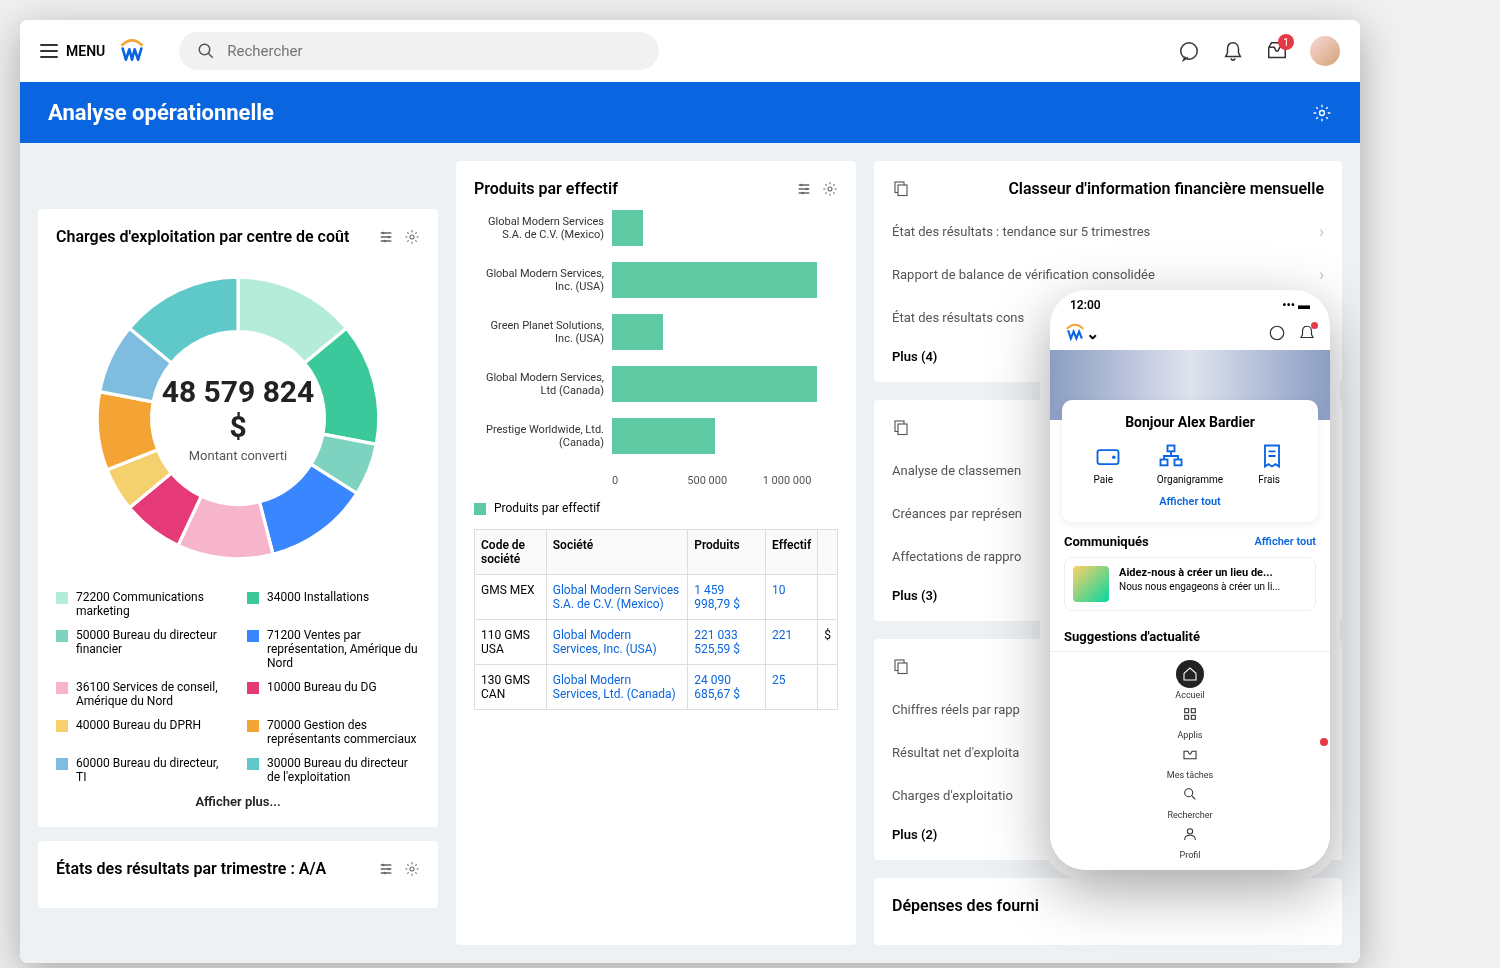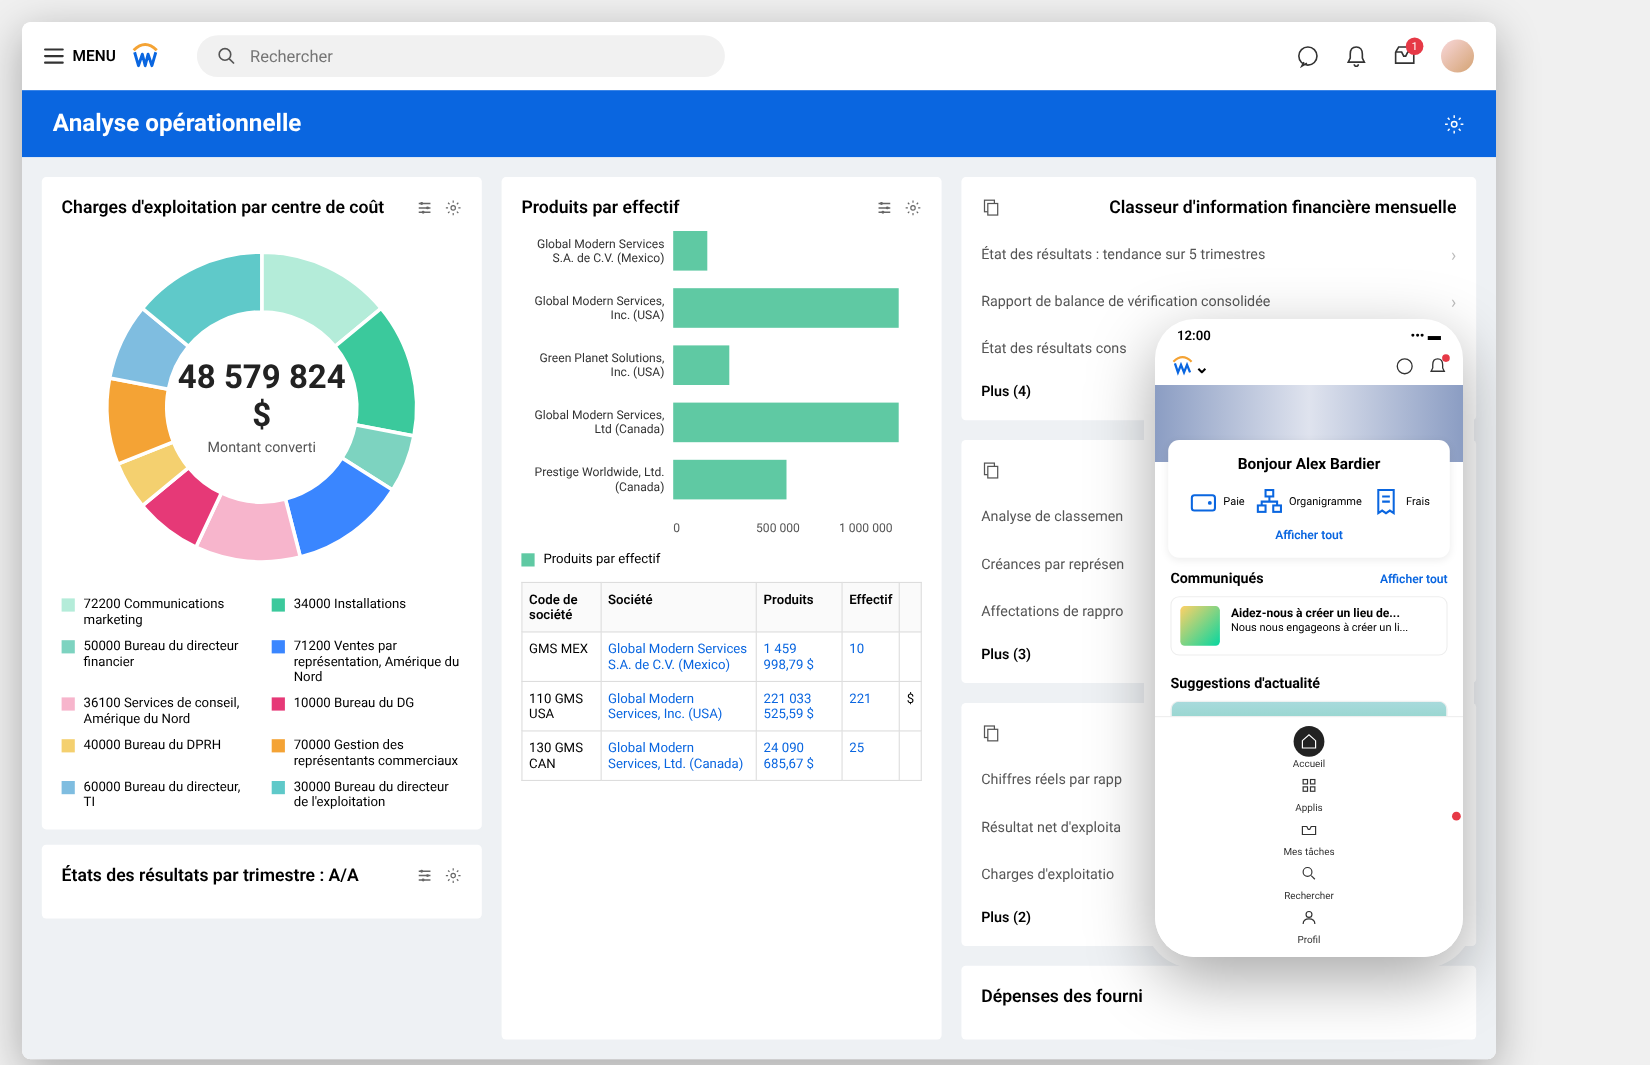--- a/index.html
+++ b/index.html
@@ -55,39 +55,39 @@
 .doc-icon { width:18px; height:18px; flex-shrink:0; }
 .states-card { background:#fff; border-radius:4px; padding:18px; margin-top:-4px; }
 
 .phone { position:absolute; right:30px; top:270px; width:280px; height:580px; background:#fff; border-radius:36px; box-shadow:0 20px 60px rgba(0,0,0,0.35), 0 0 0 10px #fff; overflow:hidden; z-index:10; }
 .phone-status { display:flex; justify-content:space-between; padding:8px 20px 4px; font-size:12px; font-weight:600; }
 .phone-nav { display:flex; align-items:center; justify-content:space-between; padding:6px 14px; }
 .phone-hero { height:70px; background:linear-gradient(90deg,#8b9dc3,#dfe3ee,#8b9dc3); position:relative; }
 .phone-welcome { background:#fff; margin:-20px 12px 0; border-radius:10px; padding:14px; box-shadow:0 2px 8px rgba(0,0,0,0.08); text-align:center; position:relative; }
 .phone-welcome h3 { font-size:14px; font-weight:700; margin-bottom:12px; }
 .phone-apps { display:flex; justify-content:space-around; margin-bottom:10px; }
-.phone-app { display:flex; flex-direction:row; align-items:center; gap:4px; font-size:10px; }
+.phone-app { display:flex; flex-direction:column; align-items:flex-start; gap:4px; font-size:10px; }
 .phone-app-icon { width:28px; height:28px; color:#0a66e0; }
 .show-all { color:#0a66e0; font-size:11px; font-weight:600; cursor:pointer; }
 .phone-section { padding:12px 14px 6px; }
 .phone-section-head { display:flex; justify-content:space-between; align-items:center; margin-bottom:8px; }
 .phone-section-title { font-size:13px; font-weight:700; }
 .comm-card { display:flex; gap:10px; background:#fff; border:1px solid #eee; border-radius:8px; padding:8px; font-size:10px; }
 .comm-thumb { width:36px; height:36px; background:linear-gradient(135deg,#ffd166,#06d6a0); border-radius:4px; flex-shrink:0; }
 .comm-text b { display:block; font-size:11px; margin-bottom:2px; }
 .sugg-card { background:#fff; border:1px solid #eee; border-radius:8px; overflow:hidden; }
 .sugg-chart { height:70px; background:linear-gradient(180deg,#a8dadc 0%,#5fc9a3 100%); }
 .sugg-body { padding:8px 10px; font-size:11px;text-align:center; }
 .sugg-tag { font-size:9px; color:#888; letter-spacing:0.5px; }
 .phone-tabbar { position:absolute; bottom:0; left:0; right:0; background:#fff; border-top:1px solid #eee; display:flex; justify-content:space-around; padding:8px 0 10px;flex-direction:column; }
 .tab-item { display:flex; flex-direction:column; align-items:center; gap:2px; font-size:9px; color:#333; position:relative; }
 .tab-item.active .tab-icon-wrap { background:#222; color:#fff; border-radius:50%; }
 .tab-icon-wrap { width:28px; height:28px; display:flex; align-items:center; justify-content:center; }
 .tab-badge { position:absolute; top:-2px; right:2px; width:8px; height:8px; background:#e63946; border-radius:50%; }
-.col1-wrap { display:flex; flex-direction:column; gap:18px; }
+.col1-wrap { display:flex; flex-direction:column; gap:18px;margin-top:48px; }
 svg { display:block; }
 </style>
 </head>
 <body>
 
 <div class="desktop">
   <div class="topbar">
     <div class="menu-btn">
       <div class="hamburger">
           <span></span>
@@ -211,20 +211,21 @@
             </div>
             <div class="legend-item">
               <div class="swatch" style="background:#7fbde0"></div>
               <span>60000 Bureau du directeur, TI</span>
             </div>
             <div class="legend-item">
               <div class="swatch" style="background:#5fc9c9"></div>
               <span>30000 Bureau du directeur de l'exploitation</span>
             </div>
           </div>
+      <div class="show-more">Afficher plus...</div>
     </div>
     <div class="states-card">
       <div class="card-header">
         <div class="card-title">États des résultats par trimestre : A/A</div>
         <div class="card-ctrls">
           <svg width="16" height="16" viewBox="0 0 24 24">
                 <path d="M4 6 L20 6 M4 12 L20 12 M4 18 L20 18" stroke="#666" stroke-width="2"></path>
                 <circle cx="8" cy="6" r="2" fill="#666"></circle>
                 <circle cx="16" cy="12" r="2" fill="#666"></circle>
                 <circle cx="10" cy="18" r="2" fill="#666"></circle>

